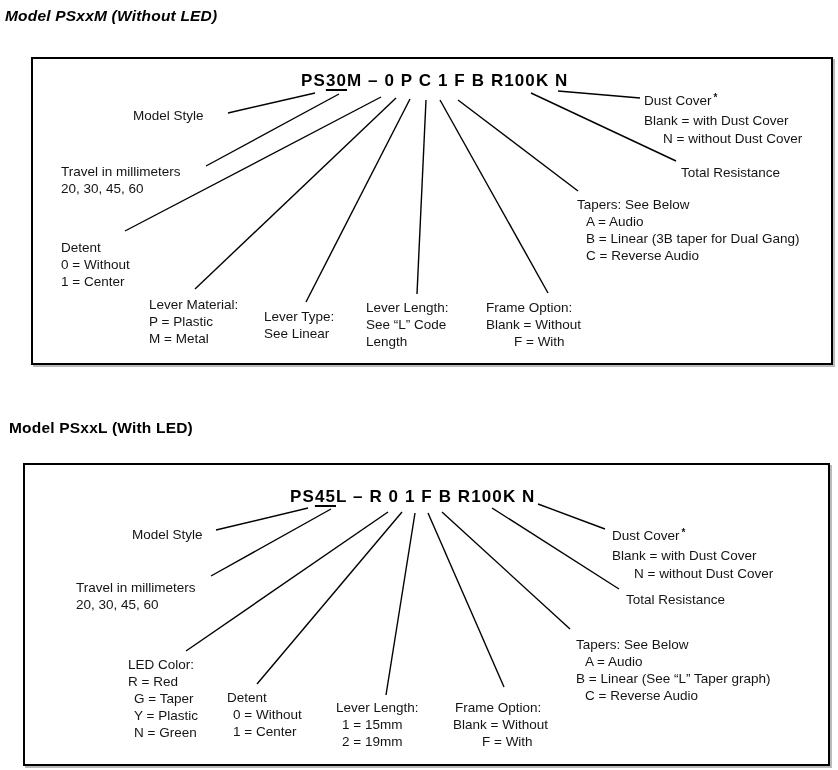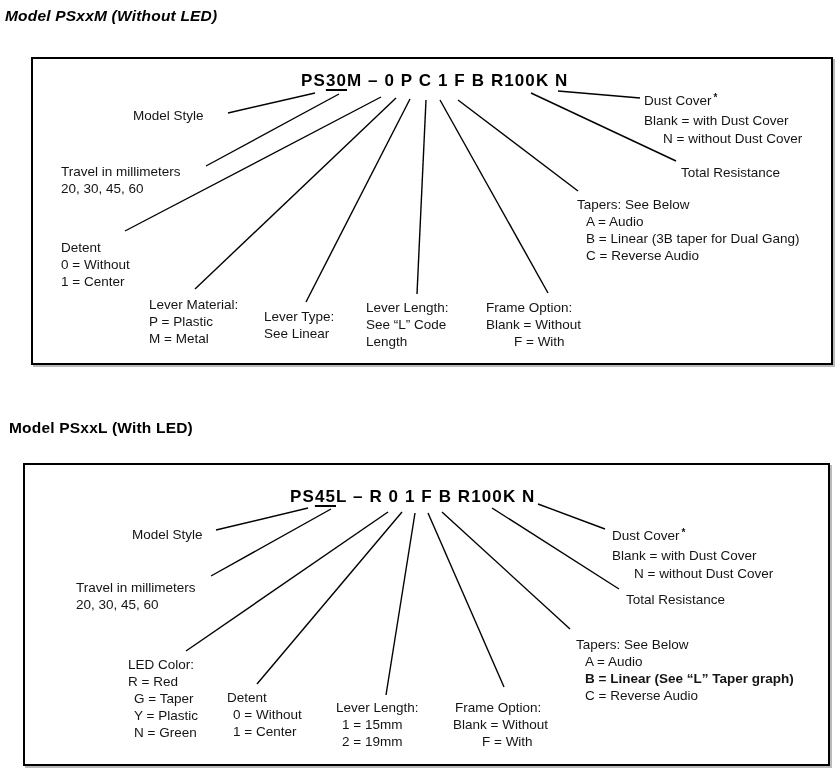--- a/index.html
+++ b/index.html
@@ -143,21 +143,21 @@
           <div class="lrow" style="margin-left: 6px;">2 = 19mm</div>
         </div>
         <div class="label" style="left: 453px; top: 699px;">
           <div class="lrow" style="margin-left: 2px;">Frame Option:</div>
           <div class="lrow">Blank = Without</div>
           <div class="lrow" style="margin-left: 29px;">F = With</div>
         </div>
         <div class="label" style="left: 576px; top: 636px;">
           <div class="lrow">Tapers: See Below</div>
           <div class="lrow" style="margin-left: 9px;">A = Audio</div>
-          <div class="lrow" style="margin-left: 9px; font-weight: bold;">B = Linear (See “L” Taper graph)</div>
+          <div class="lrow" style="">B = Linear (See “L” Taper graph)</div>
           <div class="lrow" style="margin-left: 9px;">C = Reverse Audio</div>
         </div>
         <div class="label" style="left: 626px; top: 591px;">
           <div class="lrow">Total Resistance</div>
         </div>
         <div class="label" style="left: 612px; top: 527px; line-height: 18.5px;">
           <div class="lrow">Dust Cover<span class="supstar">*</span></div>
           <div class="lrow">Blank = with Dust Cover</div>
           <div class="lrow" style="margin-left: 22px;">N = without Dust Cover</div>
         </div>

